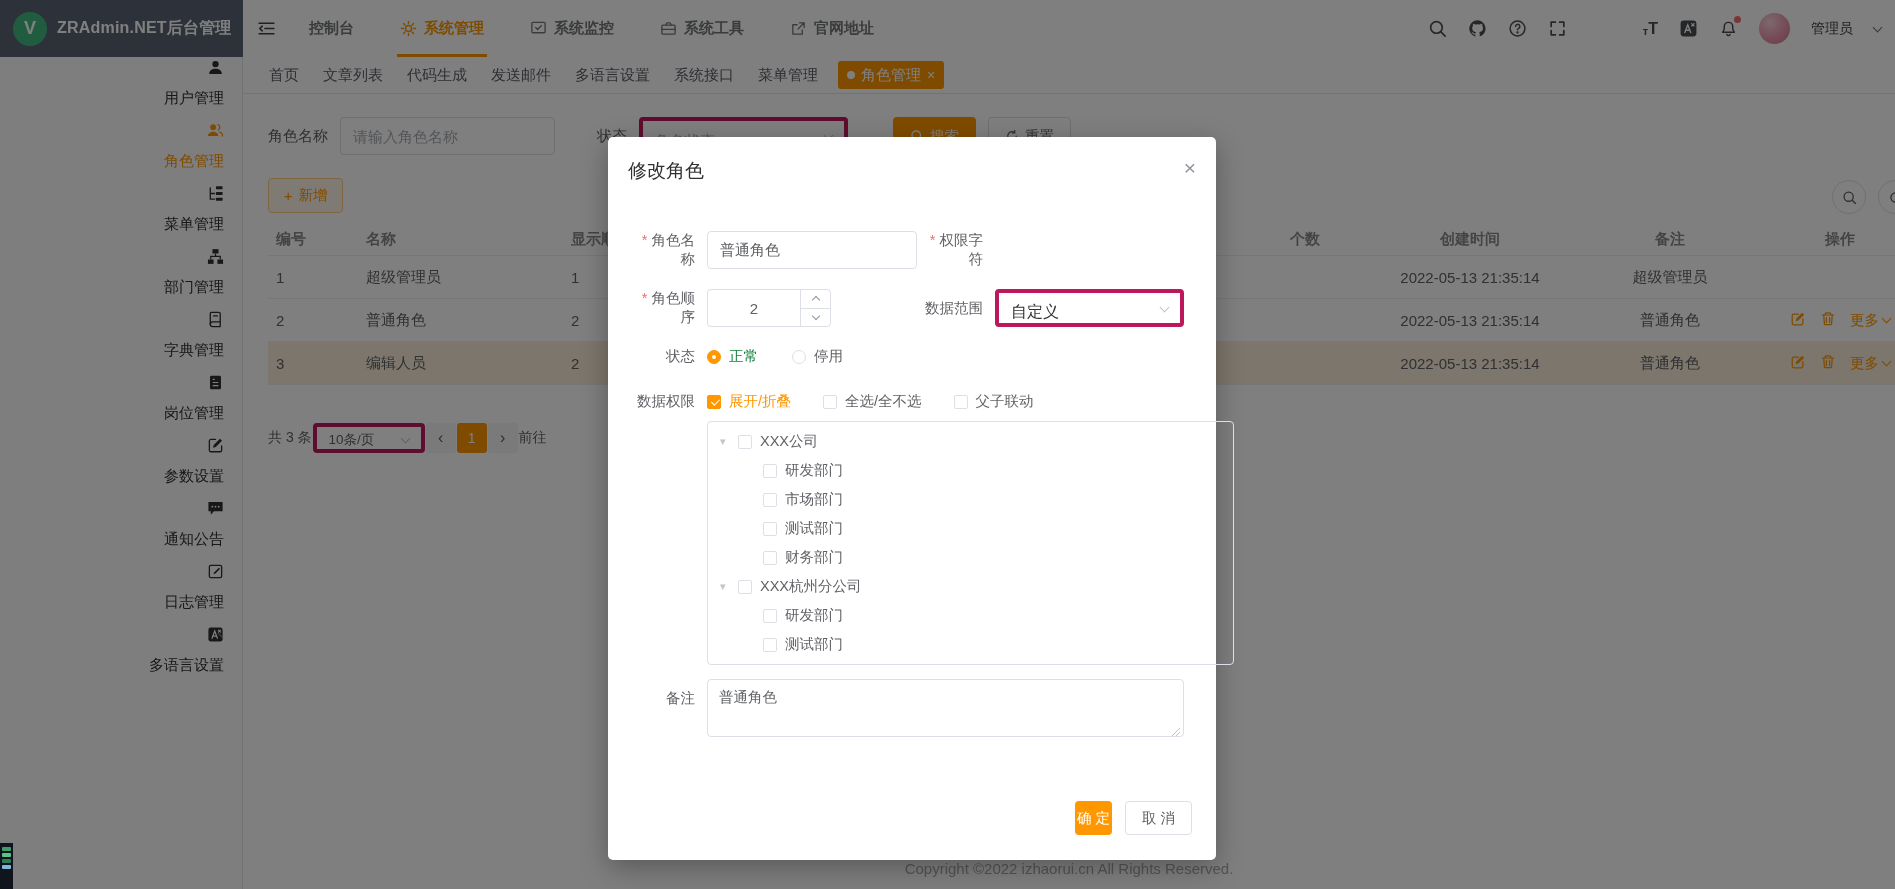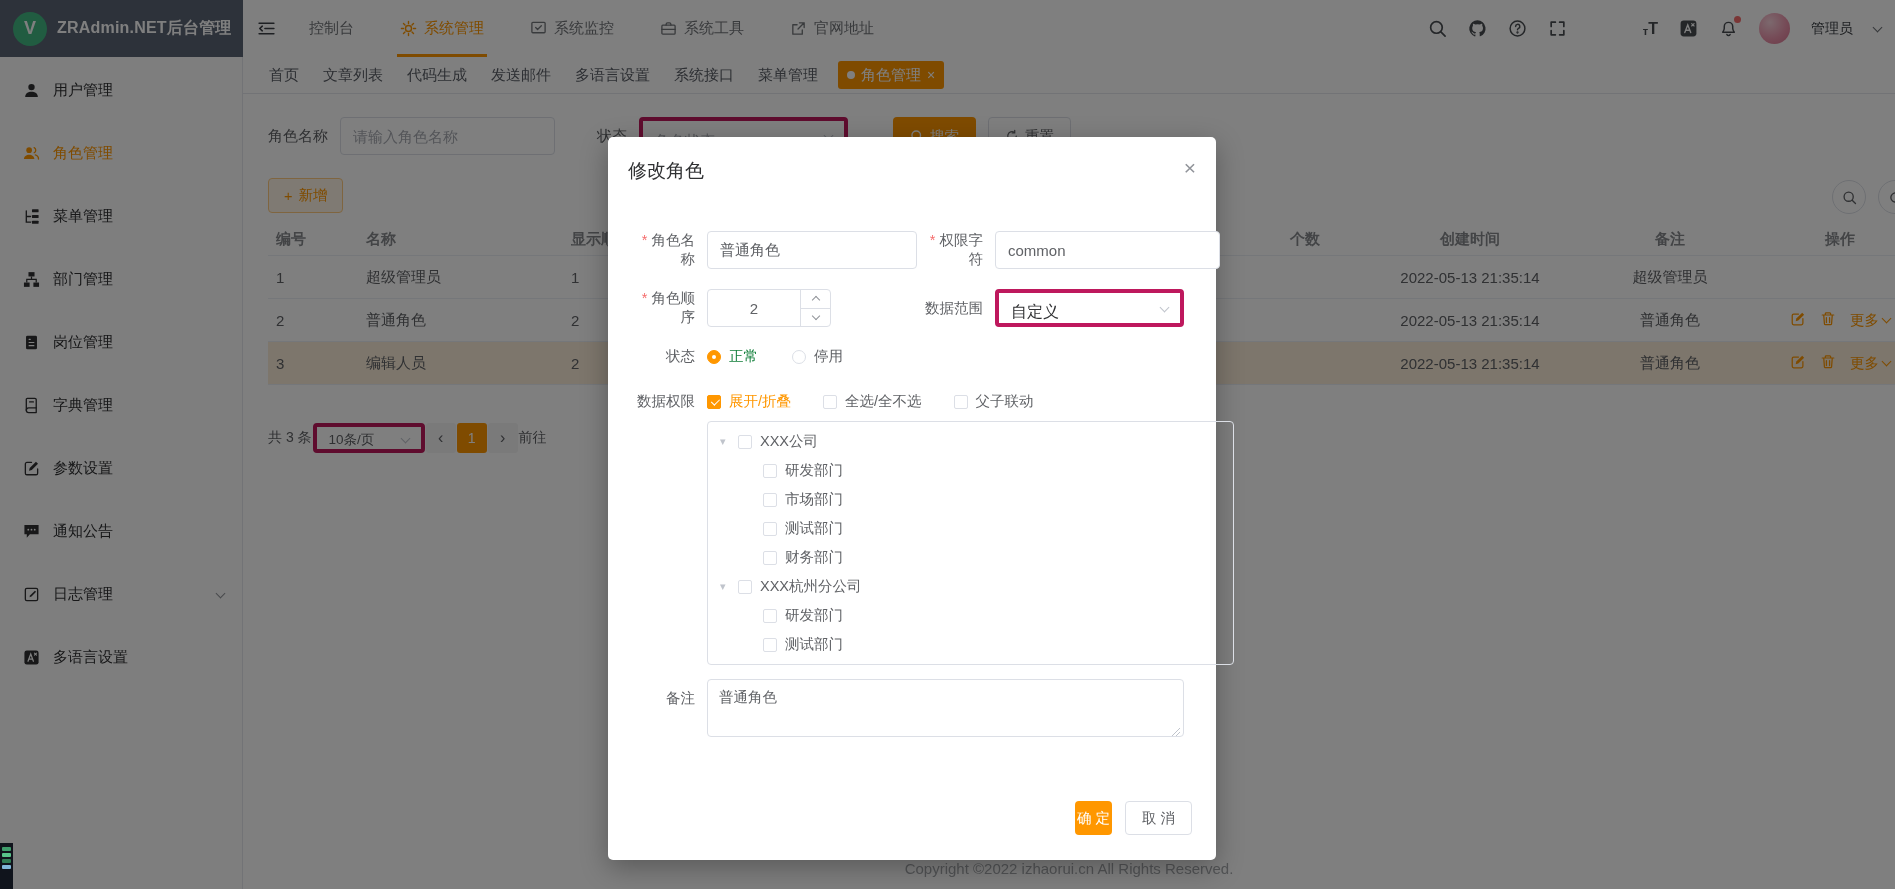--- a/index.html
+++ b/index.html
@@ -10,35 +10,35 @@
 
   
   .page { position:absolute; inset:0; z-index:0; }
 
   header { position:absolute; top:0; left:0; right:0; height:57px; background:#fff; display:flex; }
   .logo { width:243px; height:57px; background:#5a6474; color:#fff; display:flex; align-items:center; gap:10px; padding-left:13px; flex-shrink:0; }
   .logo-circle { width:34px; height:34px; border-radius:50%; background:#42b883; display:flex; align-items:center; justify-content:center; font-weight:bold; font-size:18px; color:#fff; }
   .logo-title { font-size:16px; font-weight:bold; letter-spacing:.2px; }
   .topbar { flex:1; display:flex; align-items:center; }
   .fold { margin:0 10px 0 14px; color:#3d4146; cursor:pointer; }
-  .nav { display:flex; height:57px; }
+  .nav { display:flex; height:57px;font-weight:bold; }
   .nav-item { display:flex; align-items:center; gap:7px; padding:0 23px; font-size:15px; color:#73767a; position:relative; cursor:pointer; }
   .nav-item.active { color:#ff9700; }
   .nav-item.active::after { content:""; position:absolute; left:20px; right:20px; bottom:0; height:3px; background:#ff9700; }
   .top-right { margin-left:auto; display:flex; align-items:center; gap:21px; padding-right:14px; color:#484c51; }
   .tt { font-weight:bold; display:flex; align-items:flex-end; line-height:1; }
   .tt .t1{ font-size:11px; } .tt .t2{ font-size:16px; }
   .bell-wrap{ position:relative; }
   .bell-dot{ position:absolute; top:-3px; right:-3px; width:7px; height:7px; border-radius:50%; background:#f56c6c; }
   .avatar { width:31px; height:31px; border-radius:50%; background:radial-gradient(circle at 35% 30%, #f9d2dc, #ec96ae 55%, #d8738f); }
   .username { font-size:14px; color:#3d4146; }
   .chv { display:inline-block; width:7px; height:7px; border-right:1.4px solid currentColor; border-bottom:1.4px solid currentColor; transform:rotate(45deg); margin-top:-3px; }
 
   .sidebar { position:absolute; top:57px; left:0; bottom:0; width:243px; background:#fdfdfd; border-right:1px solid #e4e7ed; padding-top:2px; }
-  .side-item { height:63px; display:flex; align-items:center; gap:13px; padding:0 18px 0 23px; font-size:15px; color:#303133; cursor:pointer; }
+  .side-item { height:63px; display:flex; align-items:flex-end; gap:13px; padding:0 18px 0 23px; font-size:15px; color:#303133; cursor:pointer;flex-direction:column; }
   .side-item.active { color:#ff9700; }
   .side-item .grow { flex:1; }
 
   .main { position:absolute; left:243px; top:57px; right:0; bottom:0; background:#fff; }
   .tabsbar { height:37px; border-bottom:1px solid #e4e7ed; display:flex; align-items:center; gap:16px; padding:0 22px; background:#fff; }
   .tab { font-size:15px; color:#5a5e66; cursor:pointer; padding:0 4px; }
   .tab.active { background:#ff9700; color:#fff; height:28px; display:flex; align-items:center; gap:6px; padding:0 9px; border-radius:3px; }
   .tab-dot { width:8px; height:8px; border-radius:50%; background:#fff; }
   .tab-close { font-size:14px; line-height:1; }
 
@@ -270,36 +270,36 @@
             <rect x="5.8" y="1.2" width="6.4" height="4.6" fill="currentColor"></rect>
             <rect x="1" y="12.2" width="6" height="4.6" fill="currentColor"></rect>
             <rect x="11" y="12.2" width="6" height="4.6" fill="currentColor"></rect>
             <path d="M9 5.8v3.1M4 12.2V8.9h10v3.3" stroke="currentColor" stroke-width="1.3" fill="none"></path>
           </svg>
         </span>
       <span>部门管理</span>
     </div>
     <div class="side-item">
       <span>
-          <svg width="17" height="17" viewBox="0 0 18 18">
-            <rect x="3.2" y="1.8" width="11.6" height="14.4" rx="1.5" fill="currentColor"></rect>
-            <path d="M6.5 5.6h1.2M6.5 9h5M6.5 12.4h5" stroke="#fff" stroke-width="1.3" stroke-linecap="round"></path>
-          </svg>
-        </span>
-      <span>岗位管理</span>
-    </div>
-    <div class="side-item">
-      <span>
           <svg width="17" height="17" viewBox="0 0 18 18" fill="none" stroke="currentColor" stroke-width="1.4" stroke-linejoin="round" stroke-linecap="round">
             <path d="M4.5 1.5h8A1.5 1.5 0 0 1 14 3v13.5H6a2.5 2.5 0 0 1-2.5-2.5V2.5a1 1 0 0 1 1-1z"></path>
             <path d="M3.5 14A2.5 2.5 0 0 1 6 11.5h8"></path>
             <path d="M7 5.2h4"></path>
           </svg>
         </span>
       <span>字典管理</span>
+    </div>
+    <div class="side-item">
+      <span>
+          <svg width="17" height="17" viewBox="0 0 18 18">
+            <rect x="3.2" y="1.8" width="11.6" height="14.4" rx="1.5" fill="currentColor"></rect>
+            <path d="M6.5 5.6h1.2M6.5 9h5M6.5 12.4h5" stroke="#fff" stroke-width="1.3" stroke-linecap="round"></path>
+          </svg>
+        </span>
+      <span>岗位管理</span>
     </div>
     <div class="side-item">
       <span>
           <svg width="17" height="17" viewBox="0 0 18 18">
             <path d="M15.5 9.5v4.5a1.6 1.6 0 0 1-1.6 1.6H4.1a1.6 1.6 0 0 1-1.6-1.6V4.2a1.6 1.6 0 0 1 1.6-1.6H9" stroke="currentColor" stroke-width="1.4" fill="none" stroke-linecap="round"></path>
             <path d="M13.7 1.9l2.2 2.2-6.6 6.6-2.9.7.7-2.9z" fill="currentColor"></path>
           </svg>
         </span>
       <span>参数设置</span>
     </div>
@@ -492,21 +492,20 @@
     <span class="modal-close">×</span>
   </div>
   <div class="modal-body">
 
     <div class="form-row">
       <span class="flabel required">角色名称</span>
         <span class="gap12"></span>
       <input class="text-input w210" value="普通角色" style="">
       <span class="flabel2 required">权限字符</span>
         <span class="gap12"></span>
-      <input class="text-input grow1" value="common" style="">
     </div>
 
     <div class="form-row">
       <span class="flabel required">角色顺序</span>
         <span class="gap12"></span>
       <div class="f-box num-input">
         <span class="num-val">2</span>
         <span class="spin">
           <div>
               <span class="chv-s up"></span>

